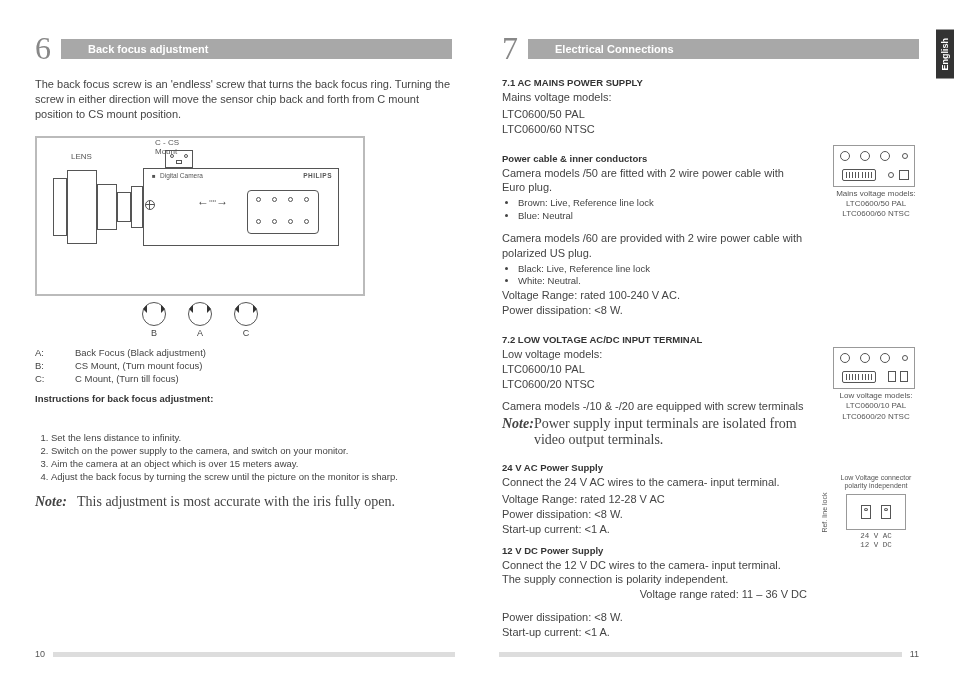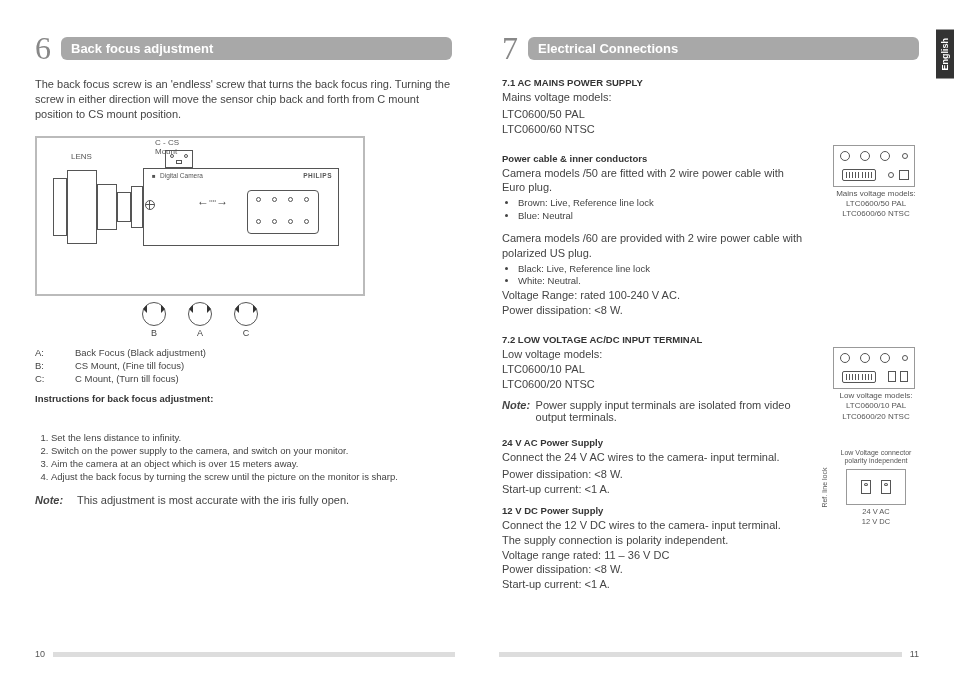--- a/index.html
+++ b/index.html
@@ -24,32 +24,31 @@
   font-size: 32px;
   font-weight: 300;
   color: #888;
   margin-right: 10px;
   font-family: Georgia, serif;
 }
 .title-bar {
   background: #a8a8a8;
   color: #fff;
   font-weight: bold;
-  font-size: 13px;
-  padding: 4px 10px;
+  font-size: 11px;
+  padding: 4px 27px;
   flex: 1;
-  border-radius: 6px;
 }
 .body-text { font-size: 11px; line-height: 1.35; color: #444; margin-bottom: 8px; }
 .bold-sub { font-weight: bold; font-size: 9.5px; margin-top: 8px; margin-bottom: 2px; color: #333;}
 ul.bul { list-style: disc; margin-left: 16px; font-size: 9.5px; line-height: 1.35; color: #444;}
 ol.num { list-style: decimal; margin-left: 16px; font-size: 9.5px; line-height: 1.35; color: #444; margin-top: 28px;}
 .legend-row { display:flex; font-size:9.5px; color:#444; line-height:1.4;}
 .legend-row .k { width: 40px; }
-.note-row { display:flex; font-size:11px; color:#444;}
+.note-row { display:flex; font-size:14px; color:#444;font-family:Liberation Serif, serif;}
 .note-row .nk { font-weight:bold; font-style:italic; width:42px;}
 .bottom-bar { position:absolute; bottom:18px; display:flex; align-items:center; gap:8px;}
 .bottom-bar.left { left:35px; width:420px;}
 .bottom-bar.right { right:35px; width:420px; flex-direction: row-reverse;}
 .bottom-bar .stripe { flex:1; height:5px; background:#ddd;}
 .bottom-bar .pn { font-size:9px; color:#555;}
 .lang-tab {
   position:absolute; right:0; top:30px;
   background:#333; color:#fff; font-size:9px; font-weight:bold;
   padding: 8px 4px; writing-mode: vertical-rl; transform: rotate(180deg);
@@ -144,21 +143,21 @@
       <div class="rot-item"><span class="rot-icon"></span><div>A</div></div>
       <div class="rot-item"><span class="rot-icon"></span><div>C</div></div>
     </div>
 
     <div class="legend-row">
         <span class="k">A:</span>
         <span>Back Focus (Black adjustment)</span>
       </div>
     <div class="legend-row">
         <span class="k">B:</span>
-        <span>CS Mount, (Fine till focus)</span>
+        <span>CS Mount, (Turn mount focus)</span>
       </div>
     <div class="legend-row">
         <span class="k">C:</span>
         <span>C Mount, (Turn till focus)</span>
       </div>
 
     <div class="bold-sub">Instructions for back focus adjustment:</div>
     <ol class="num">
       <li>Set the lens distance to infinity.</li>
       <li>Switch on the power supply to the camera, and switch on your monitor.</li>
@@ -227,20 +226,21 @@
       </div>
     </div>
 
     <div class="bold-sub" style="margin-top:8px;">7.2  LOW VOLTAGE AC/DC INPUT TERMINAL</div>
 
     <div class="right-col">
       <div class="txt">
         <p class="body-text" style="margin-bottom:0;">Low voltage models:</p>
         <p class="body-text" style="margin-bottom:0;">LTC0600/10 PAL</p>
         <p class="body-text">LTC0600/20 NTSC</p>
+        <p class="body-text" style="margin-bottom:2px;">Camera models -/10 &amp; -/20 are equipped with screw terminals</p>
         <div class="note-row">
           <span class="nk">Note:</span>
           <span>Power supply input terminals are isolated from video output terminals.</span>
         </div>
       </div>
       <div class="fig">
         <div class="panel-svg">
           <div class="c" style="left:6px; top:5px;"></div>
           <div class="c" style="left:26px; top:5px;"></div>
           <div class="c" style="left:46px; top:5px;"></div>
@@ -264,45 +264,46 @@
         <div style="white-space:pre-line;">Low voltage models:
 LTC0600/10 PAL
 LTC0600/20 NTSC</div>
       </div>
     </div>
 
     <div class="right-col" style="margin-top:6px;">
       <div class="txt">
         <div class="bold-sub">24 V AC Power Supply</div>
         <p class="body-text" style="margin-bottom:2px;">Connect the 24 V AC wires to the camera- input terminal.</p>
+        <p class="body-text" style="margin-bottom:0;">Voltage Range: rated 12-28 V AC</p>
         <p class="body-text" style="margin-bottom:0;">Power dissipation: &lt;8 W.</p>
         <p class="body-text">Start-up current: &lt;1 A.</p>
 
         <div class="bold-sub">12 V DC Power Supply</div>
         <p class="body-text" style="margin-bottom:0;">Connect the 12 V DC wires to the camera- input terminal.</p>
         <p class="body-text" style="margin-bottom:0;">The supply connection is polarity independent.</p>
-        <p class="body-text" style="margin-bottom:0;">Voltage range rated: 11 – 36 V DC</p>
+        <p class="body-text" style="margin-bottom:8px;text-align:right;">Voltage range rated: 11 – 36 V DC</p>
         <p class="body-text" style="margin-bottom:0;">Power dissipation: &lt;8 W.</p>
         <p class="body-text">Start-up current: &lt;1 A.</p>
       </div>
       <div class="fig" style="position:relative; padding-top:20px;">
         <div class="top-label" style="white-space:pre-line;">Low Voltage connector
 polarity independent</div>
         <div style="position:relative; margin-top:4px;">
           <span class="side-label">Ref. line  lock</span>
           <div class="lv-svg">
             <div class="t" style="left:14px;">
               <div style="position:absolute;top:2px;left:2px;right:2px;height:3px;border:1px solid #555;border-radius:50%;"></div>
             </div>
             <div class="t" style="right:14px;">
               <div style="position:absolute;top:2px;left:2px;right:2px;height:3px;border:1px solid #555;border-radius:50%;"></div>
             </div>
           </div>
         </div>
-        <div style="white-space:pre-line; font-size:7.5px;">24 V AC
+        <div style="white-space:pre-line; font-size:7.5px;font-family:Liberation Mono, monospace;">24 V AC
 12 V DC</div>
       </div>
     </div>
   </div>
 </div>
 
 <div class="bottom-bar left">
   <span class="pn">10</span>
   <div class="stripe"></div>
 </div>

